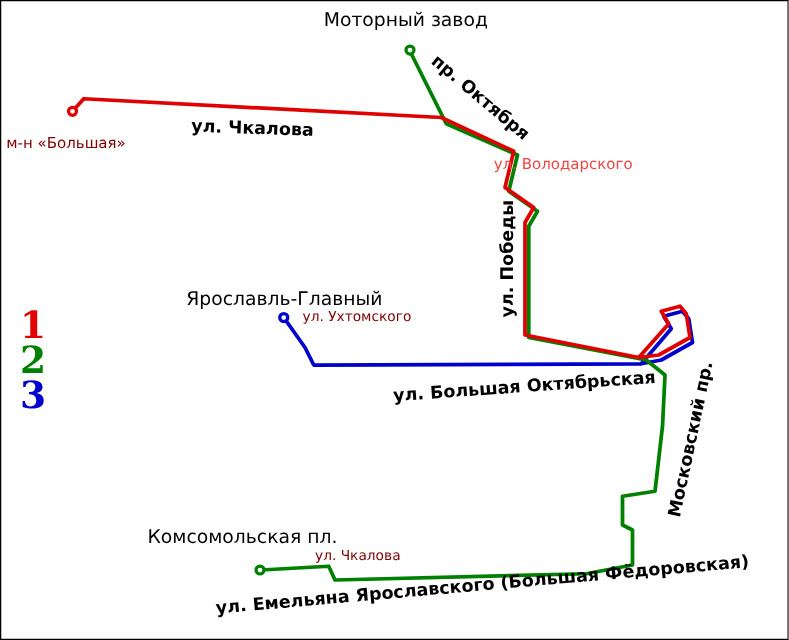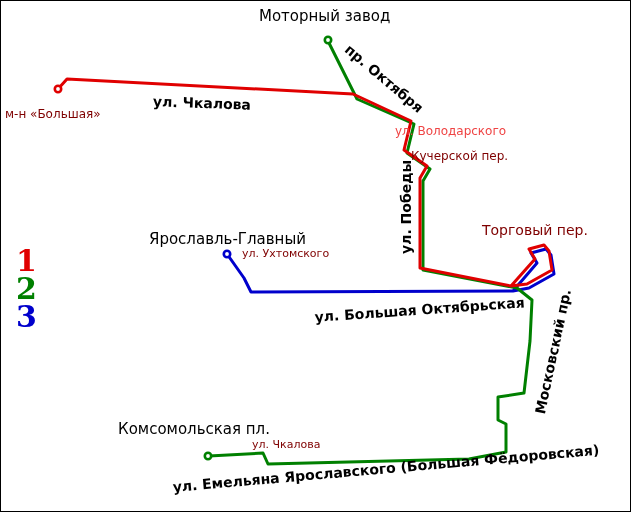--- a/index.html
+++ b/index.html
@@ -41,23 +41,21 @@
     <circle cx="226" cy="253" r="3.2" fill="#fff" stroke-width="2.6" stroke="#0000cc"></circle>
     <circle cx="207" cy="455" r="3.2" fill="#fff" stroke-width="2.6" stroke="#008000"></circle>
   </svg>
 
   <div class="lbl terminus" style="left:258px;top:6px;">Моторный завод</div>
   <div class="lbl terminus" style="left:117px;top:419px;">Комсомольская пл.</div>
   <div class="lbl terminus" style="left:148px;top:229px;">Ярославль-Главный</div>
 
   <div class="lbl stop" style="left: 4px; top: 106px; color: rgb(127, 0, 0);">м-н «Большая»</div>
   <div class="lbl stop" style="left: 394px; top: 123px; color: #ef4444;">ул. Володарского</div>
-  <div class="lbl stop" style="left: 410px; top: 148px; color: rgb(127, 0, 0);">Кучерской пер.</div>
   <div class="lbl stop sm" style="left: 241px; top: 246px; color: rgb(127, 0, 0);">ул. Ухтомского</div>
-  <div class="lbl stop lg" style="left: 481px; top: 221px; color: rgb(127, 0, 0);">Торговый пер.</div>
   <div class="lbl stop sm" style="left: 251px; top: 437px; color: rgb(127, 0, 0);">ул. Чкалова</div>
 
   <div class="lbl street" style="left:152px;top:94px;transform:rotate(2deg);">ул. Чкалова</div>
   <div class="lbl street rot" style="left:351px;top:40px;transform:rotate(40deg);">пр. Октября</div>
   <div class="lbl street rot" style="left:397px;top:253px;transform:rotate(-90deg);">ул. Победы</div>
   <div class="lbl street rot" style="left:313px;top:308px;transform:rotate(-4deg);">ул. Большая Октябрьская</div>
   <div class="lbl street rot" style="left:531px;top:411px;transform:rotate(-78deg);">Московский пр.</div>
   <div class="lbl street rot" style="left:171px;top:478px;transform:rotate(-5deg);">ул. Емельяна Ярославского (Большая Фёдоровская)</div>
 
   <div id="legend">

